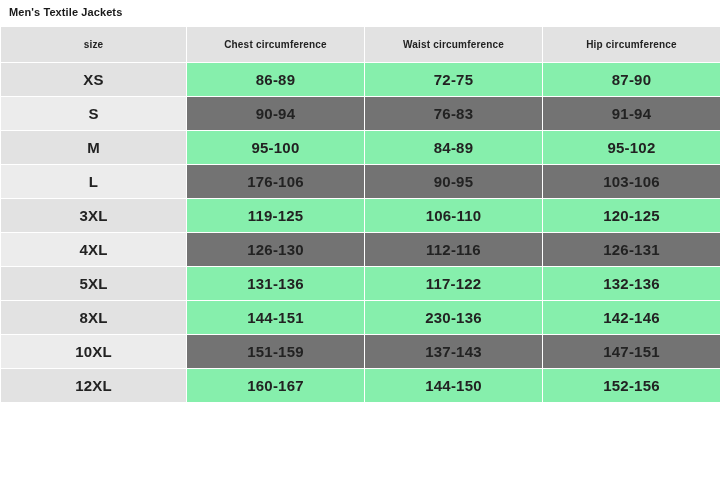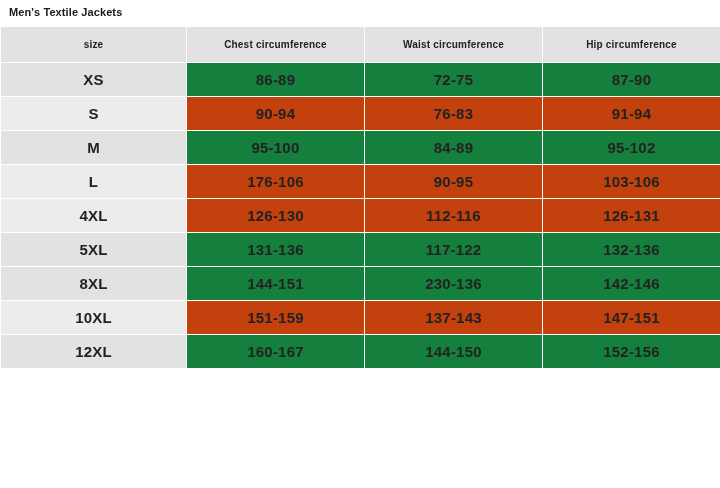--- a/index.html
+++ b/index.html
@@ -49,24 +49,24 @@
     height: 33px;
     padding: 0 2px;
     letter-spacing: 0.2px;
   }
   table.size-table thead th {
     background: #e2e2e2;
     font-size: 10px;
     height: 35px;
   }
   table.size-table tbody tr td {
-    background: #15803d;
+    background: #86efac;
   }
   table.size-table tbody tr.alt td {
-    background: #c2410c;
+    background: #737373;
   }
   
   table.size-table tbody tr td:first-child,
   table.size-table thead th:first-child {
     background: #e2e2e2;
   }
   table.size-table tbody tr.alt td:first-child {
     background: #ececec;
   }
 </style>
@@ -109,20 +109,26 @@
         <td>95-100</td>
         <td>84-89</td>
         <td>95-102</td>
       </tr>
       <tr class="alt">
         <td>L</td>
         <td>176-106</td>
         <td>90-95</td>
         <td>103-106</td>
       </tr>
+      <tr>
+        <td>3XL</td>
+        <td>119-125</td>
+        <td>106-110</td>
+        <td>120-125</td>
+      </tr>
       <tr class="alt">
         <td>4XL</td>
         <td>126-130</td>
         <td>112-116</td>
         <td>126-131</td>
       </tr>
       <tr>
         <td>5XL</td>
         <td>131-136</td>
         <td>117-122</td>

